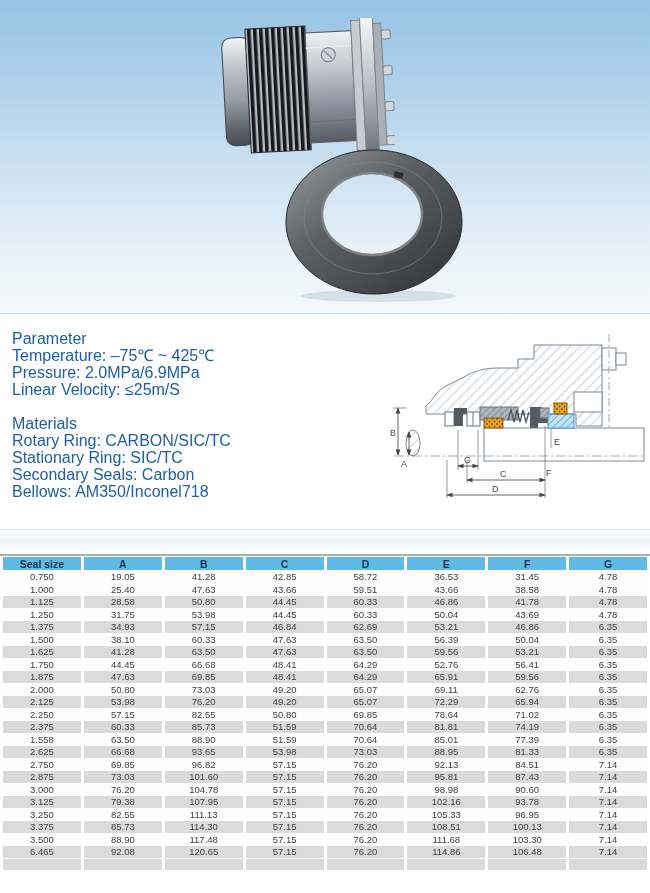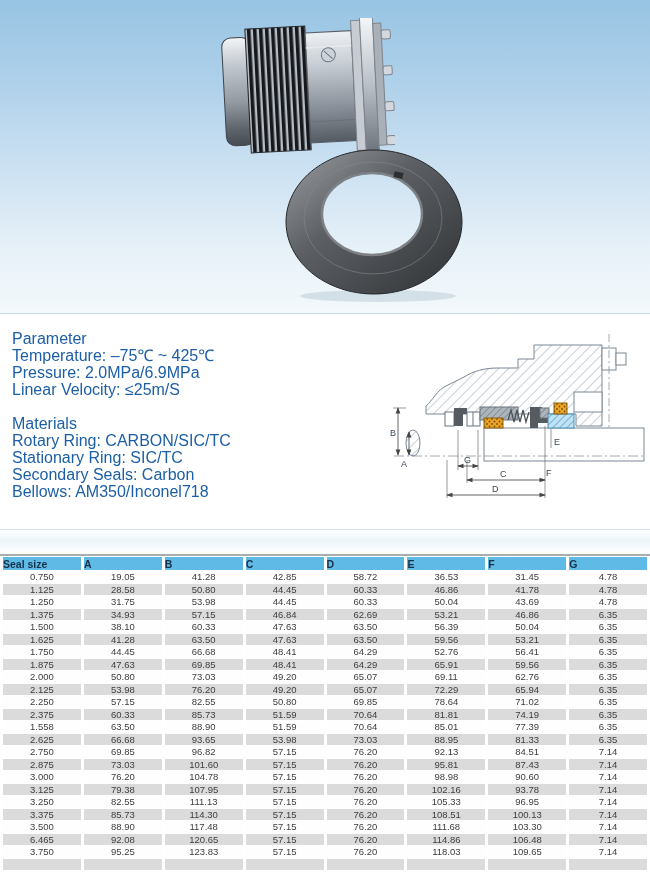--- a/index.html
+++ b/index.html
@@ -22,21 +22,21 @@
   .dim-label{font-size:9px;fill:#3a4a56;}
   
   .band-line{left:0;top:529px;width:650px;height:1px;background:#d7e5ee;}
   .band{left:0;top:530px;width:650px;height:24px;
     background:linear-gradient(180deg,#ffffff 0%,#edf5fa 45%,#ffffff 100%);}
   .table-topline{left:0;top:554px;width:650px;height:2px;background:#a9aeb3;}
   
   table.sizes{position:absolute;left:0;top:556px;width:650px;
     border-collapse:separate;border-spacing:3px 1px;table-layout:fixed;background:#ffffff;}
   table.sizes th{background:#5fbae5;color:#15324c;font-size:10.5px;font-weight:bold;
-    height:13px;padding:0;text-align:left;margin-left:40px;}
+    height:13px;padding:0;text-align:center;margin-left:40px;}
   table.sizes td{background:#fefefe;color:#3d3d3d;font-size:9.5px;height:11.5px;
     padding:0;text-align:center;white-space:nowrap;}
   table.sizes tr.alt td{background:#dbdbdb;}
 </style>
 </head>
 <body>
 
 <div class="abs hero">
 
   <svg class="abs seal" width="175" height="140" viewBox="0 0 175 140">
@@ -213,20 +213,30 @@
       <tr>
         <td>0.750</td>
         <td>19.05</td>
         <td>41.28</td>
         <td>42.85</td>
         <td>58.72</td>
         <td>36.53</td>
         <td>31.45</td>
         <td>4.78</td>
       </tr>
+      <tr>
+        <td>1.000</td>
+        <td>25.40</td>
+        <td>47.63</td>
+        <td>43.66</td>
+        <td>59.51</td>
+        <td>43.66</td>
+        <td>38.58</td>
+        <td>4.78</td>
+      </tr>
       <tr class="alt">
         <td>1.125</td>
         <td>28.58</td>
         <td>50.80</td>
         <td>44.45</td>
         <td>60.33</td>
         <td>46.86</td>
         <td>41.78</td>
         <td>4.78</td>
       </tr>
@@ -423,30 +433,20 @@
       <tr class="alt">
         <td>6.465</td>
         <td>92.08</td>
         <td>120.65</td>
         <td>57.15</td>
         <td>76.20</td>
         <td>114.86</td>
         <td>106.48</td>
         <td>7.14</td>
       </tr>
-      <tr>
-        <td>3.750</td>
-        <td>95.25</td>
-        <td>123.83</td>
-        <td>57.15</td>
-        <td>76.20</td>
-        <td>118.03</td>
-        <td>109.65</td>
-        <td>7.14</td>
-      </tr>
       <tr class="alt">
         <td></td>
         <td></td>
         <td></td>
         <td></td>
         <td></td>
         <td></td>
         <td></td>
         <td></td>
       </tr>

